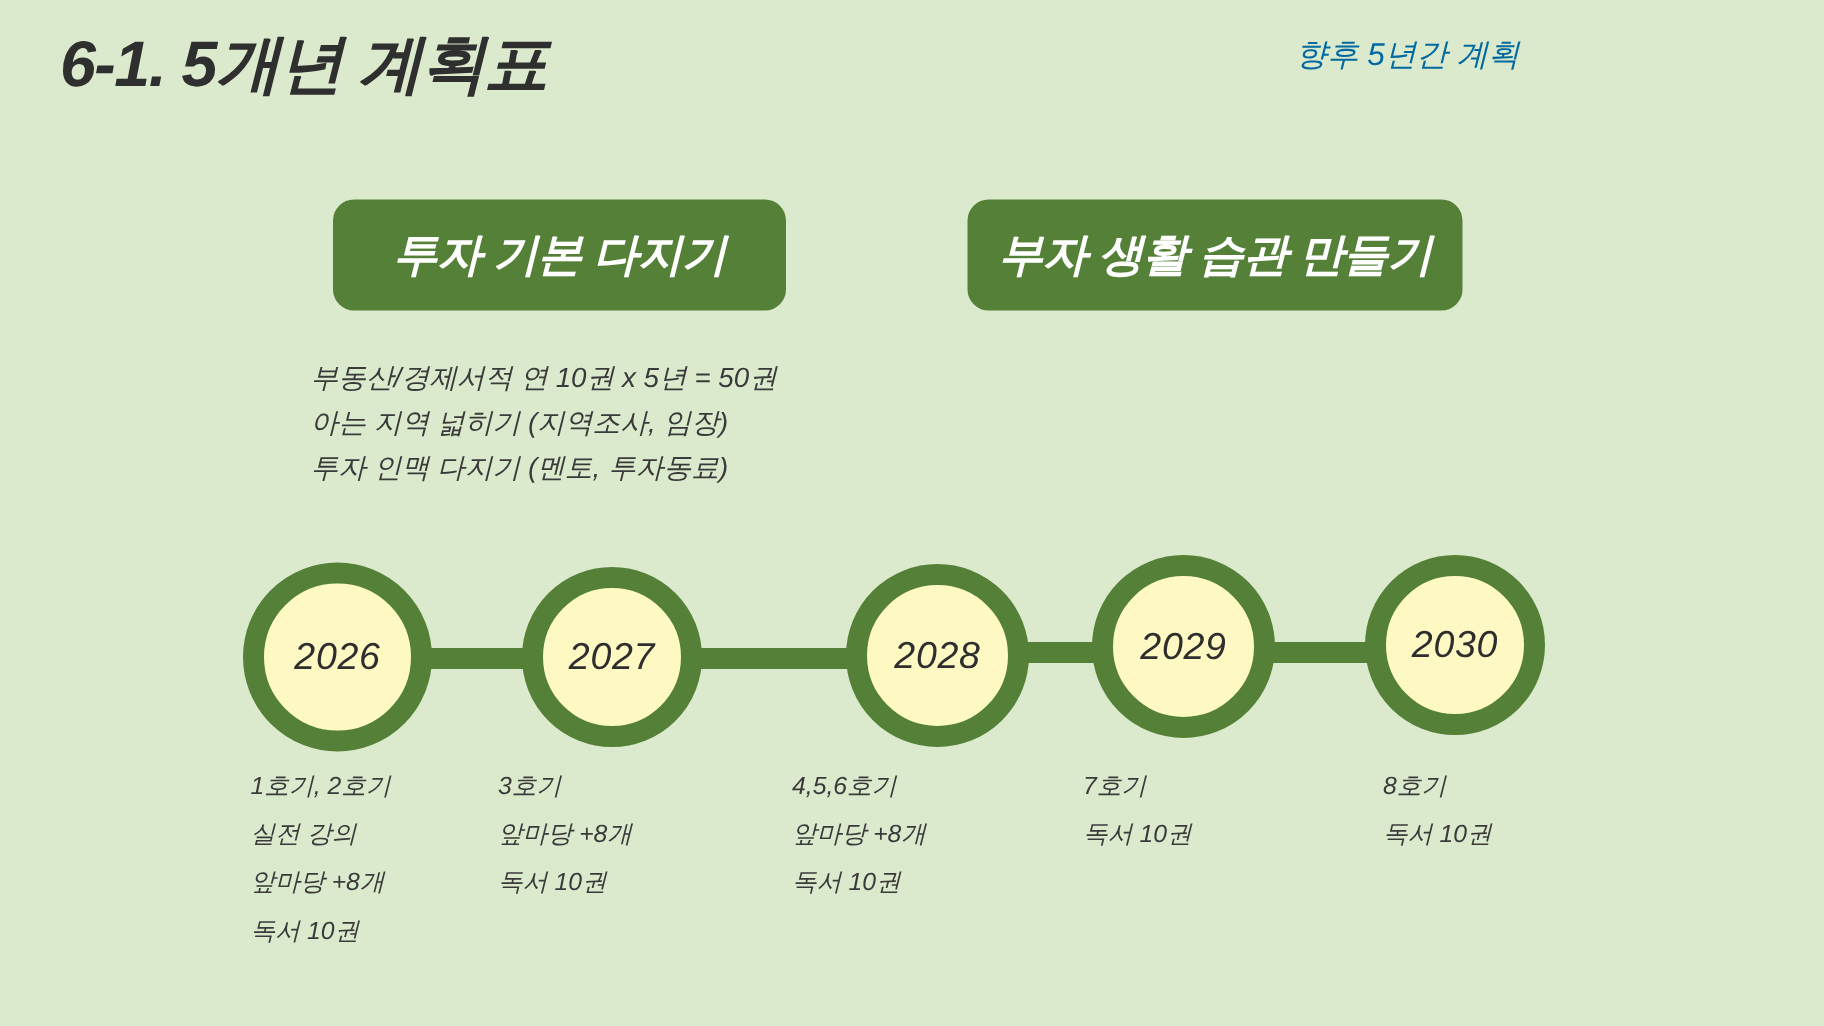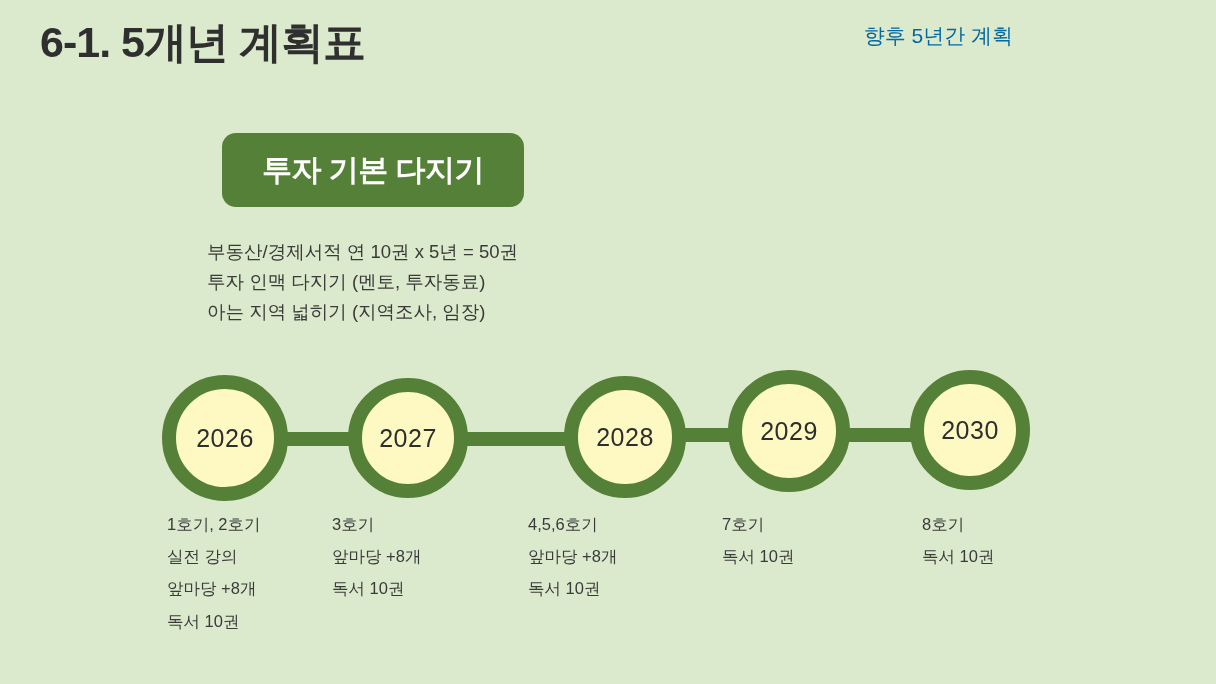--- a/index.html
+++ b/index.html
@@ -14,20 +14,21 @@
     font-family: "Liberation Sans", "DejaVu Sans", sans-serif;
     color: #333333;
     overflow: hidden;
     position: relative;
   }
   .slide {
     position: relative;
     width: 1048px;
     height: 684px;
     box-sizing: border-box;
+    font-style: italic;
   }
 
   
   .slide-title {
     position: absolute;
     left: 40px;
     top: 14px;
     font-size: 43px;
     font-weight: bold;
     letter-spacing: -1px;
@@ -122,26 +123,27 @@
 
 <div class="slide">
 
   <div class="slide-title">6-1. 5개년 계획표</div>
   <div class="slide-subtitle">향후 5년간 계획</div>
 
   <div class="theme-col col-a">
     <div class="theme-badge">투자 기본 다지기</div>
     <div class="theme-notes">
       <span class="note-line">부동산/경제서적 연 10권 x 5년 = 50권</span>
+      <span class="note-line">아는 지역 넓히기 (지역조사, 임장)</span>
       <span class="note-line">투자 인맥 다지기 (멘토, 투자동료)</span>
-      <span class="note-line">아는 지역 넓히기 (지역조사, 임장)</span>
     </div>
   </div>
 
   <div class="theme-col col-b">
+    <div class="theme-badge">부자 생활 습관 만들기</div>
   </div>
 
   <div class="timeline">
 
     <div class="tl-connector" style="left:270px; top:62px; width:100px;"></div>
     <div class="tl-connector" style="left:458px; top:62px; width:110px;"></div>
     <div class="tl-connector" style="left:650px; top:58px; width:100px;"></div>
     <div class="tl-connector" style="left:838px; top:58px; width:90px;"></div>
 
     <div class="tl-node">

